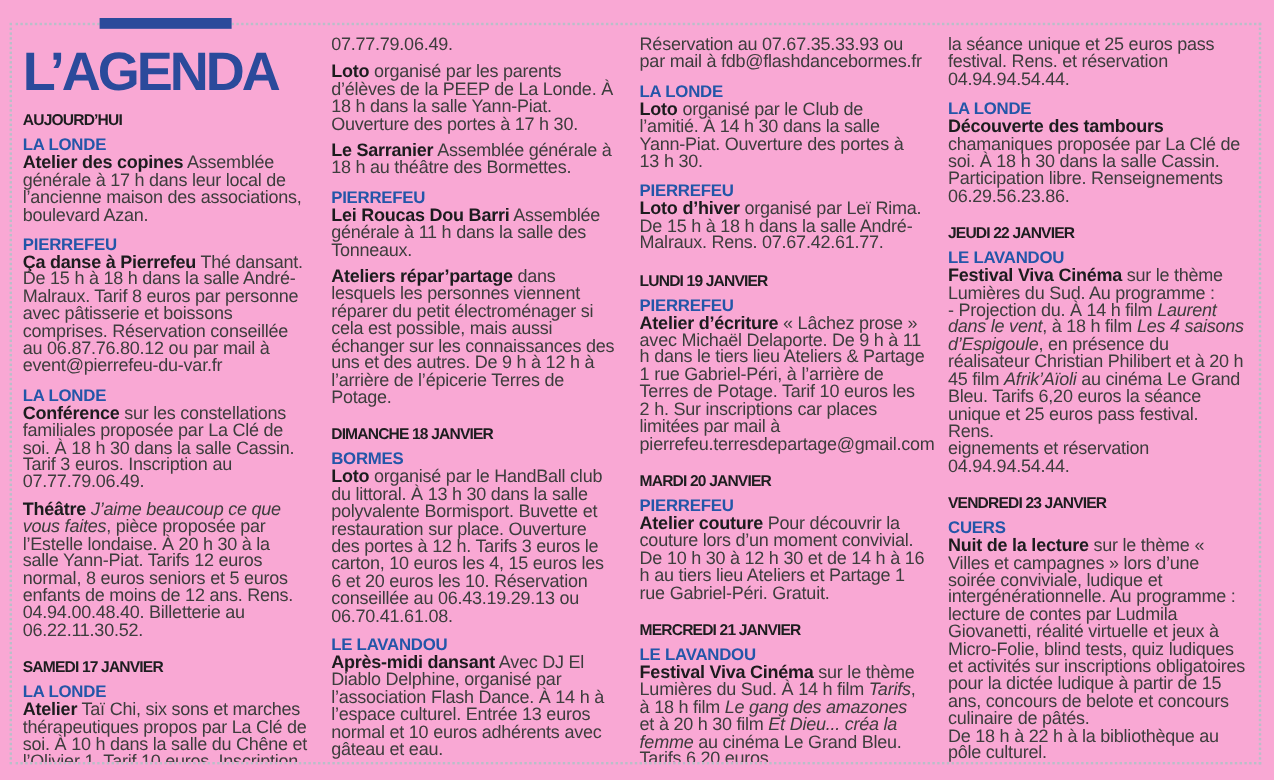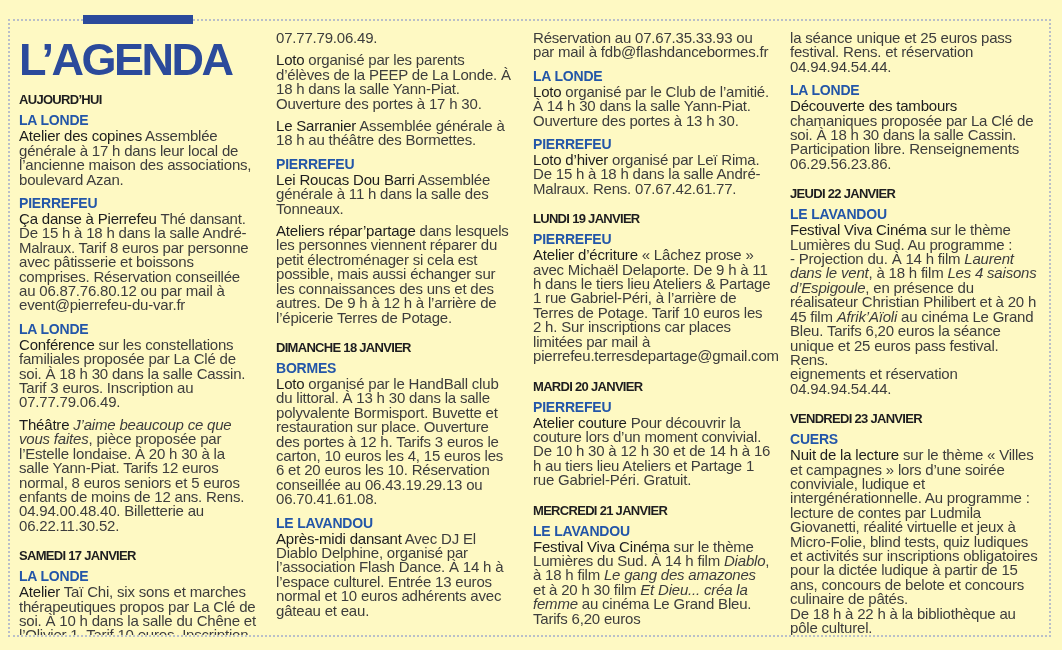--- a/index.html
+++ b/index.html
@@ -1,21 +1,21 @@
 <!DOCTYPE html>
 <html><head>
 <meta charset="utf-8">
 <style>
   html, body { margin: 0; padding: 0; background: #ffffff; }
   body { font-family: "Liberation Sans", sans-serif; }
   .sheet {
     position: relative;
     width: 1062px;
     height: 650px;
-    background: #fef9c3;
+    background: #f9a8d4;
     overflow: hidden;
   }
   .frame {
     position: absolute;
     left: 8px;
     top: 19px;
     width: 1043px;
     height: 618px;
     box-sizing: border-box;
     border: 2px dotted #b9bfc9;
@@ -64,21 +64,21 @@
   .day + .place { margin-top: 1px; }
   .item {
     font-size: 15px;
     line-height: 14.4px;
     color: #3d3d3d;
     letter-spacing: -0.2px;
     margin: 0 0 8px 0;
   }
   .place + .item { margin-top: 2px; }
   .blocks > :first-child { margin-top: 0; }
-  .seg-b { font-weight: normal; color: #1c1c1e; }
+  .seg-b { font-weight: bold; color: #1c1c1e; }
   .seg-i { font-style: italic; }
 </style>
 </head>
 <body>
 
 <div class="sheet">
   <div class="topbar"></div>
   <div class="frame">
     <div class="cols">
       <div class="col">
@@ -120,21 +120,21 @@
             <h3 class="place">PIERREFEU</h3>
             <p class="item"><span class="seg-b">Loto d’hiver</span><span> organisé par Leï Rima. De 15 h à 18 h dans la salle André-Malraux. Rens. 07.67.42.61.77.</span></p>
             <h2 class="day">LUNDI 19 JANVIER</h2>
             <h3 class="place">PIERREFEU</h3>
             <p class="item"><span class="seg-b">Atelier d’écriture</span><span> « Lâchez prose » avec Michaël Delaporte. De 9 h à 11 h dans le tiers lieu Ateliers &amp; Partage 1 rue Gabriel-Péri, à l’arrière de Terres de Potage. Tarif 10 euros les 2 h. Sur inscriptions car places limitées par mail à pierrefeu.terresdepartage@gmail.com</span></p>
             <h2 class="day">MARDI 20 JANVIER</h2>
             <h3 class="place">PIERREFEU</h3>
             <p class="item"><span class="seg-b">Atelier couture</span><span> Pour découvrir la couture lors d’un moment convivial. De 10 h 30 à 12 h 30 et de 14 h à 16 h au tiers lieu Ateliers et Partage 1 rue Gabriel-Péri. Gratuit.</span></p>
             <h2 class="day">MERCREDI 21 JANVIER</h2>
             <h3 class="place">LE LAVANDOU</h3>
-            <p class="item"><span class="seg-b">Festival Viva Cinéma</span><span> sur le thème Lumières du Sud. À 14 h film </span><span class="seg-i">Diablo</span><span>, à 18 h film </span><span class="seg-i">Le gang des amazones</span><span> et à 20 h 30 film </span><span class="seg-i">Et Dieu... créa la femme</span><span> au cinéma Le Grand Bleu. Tarifs 6,20 euros</span></p>
+            <p class="item"><span class="seg-b">Festival Viva Cinéma</span><span> sur le thème Lumières du Sud. À 14 h film </span><span class="seg-i">Tarifs</span><span>, à 18 h film </span><span class="seg-i">Le gang des amazones</span><span> et à 20 h 30 film </span><span class="seg-i">Et Dieu... créa la femme</span><span> au cinéma Le Grand Bleu. Tarifs 6,20 euros</span></p>
           </div>
       </div>
       <div class="col">
         <div class="blocks">
             <p class="item"><span>la séance unique et 25 euros pass festival. Rens. et réservation 04.94.94.54.44.</span></p>
             <h3 class="place">LA LONDE</h3>
             <p class="item"><span class="seg-b">Découverte des tambours</span><span> chamaniques proposée par La Clé de soi. À 18 h 30 dans la salle Cassin. Participation libre. Renseignements 06.29.56.23.86.</span></p>
             <h2 class="day">JEUDI 22 JANVIER</h2>
             <h3 class="place">LE LAVANDOU</h3>
             <p class="item"><span class="seg-b">Festival Viva Cinéma</span><span> sur le thème Lumières du Sud. Au programme :</span><br><span>- Projection du. À 14 h film </span><span class="seg-i">Laurent dans le vent</span><span>, à 18 h film </span><span class="seg-i">Les 4 saisons d’Espigoule</span><span>, en présence du réalisateur Christian Philibert et à 20 h 45 film </span><span class="seg-i">Afrik’Aïoli</span><span> au cinéma Le Grand Bleu. Tarifs 6,20 euros la séance unique et 25 euros pass festival. Rens.</span><br><span>eignements et réservation 04.94.94.54.44.</span></p>

